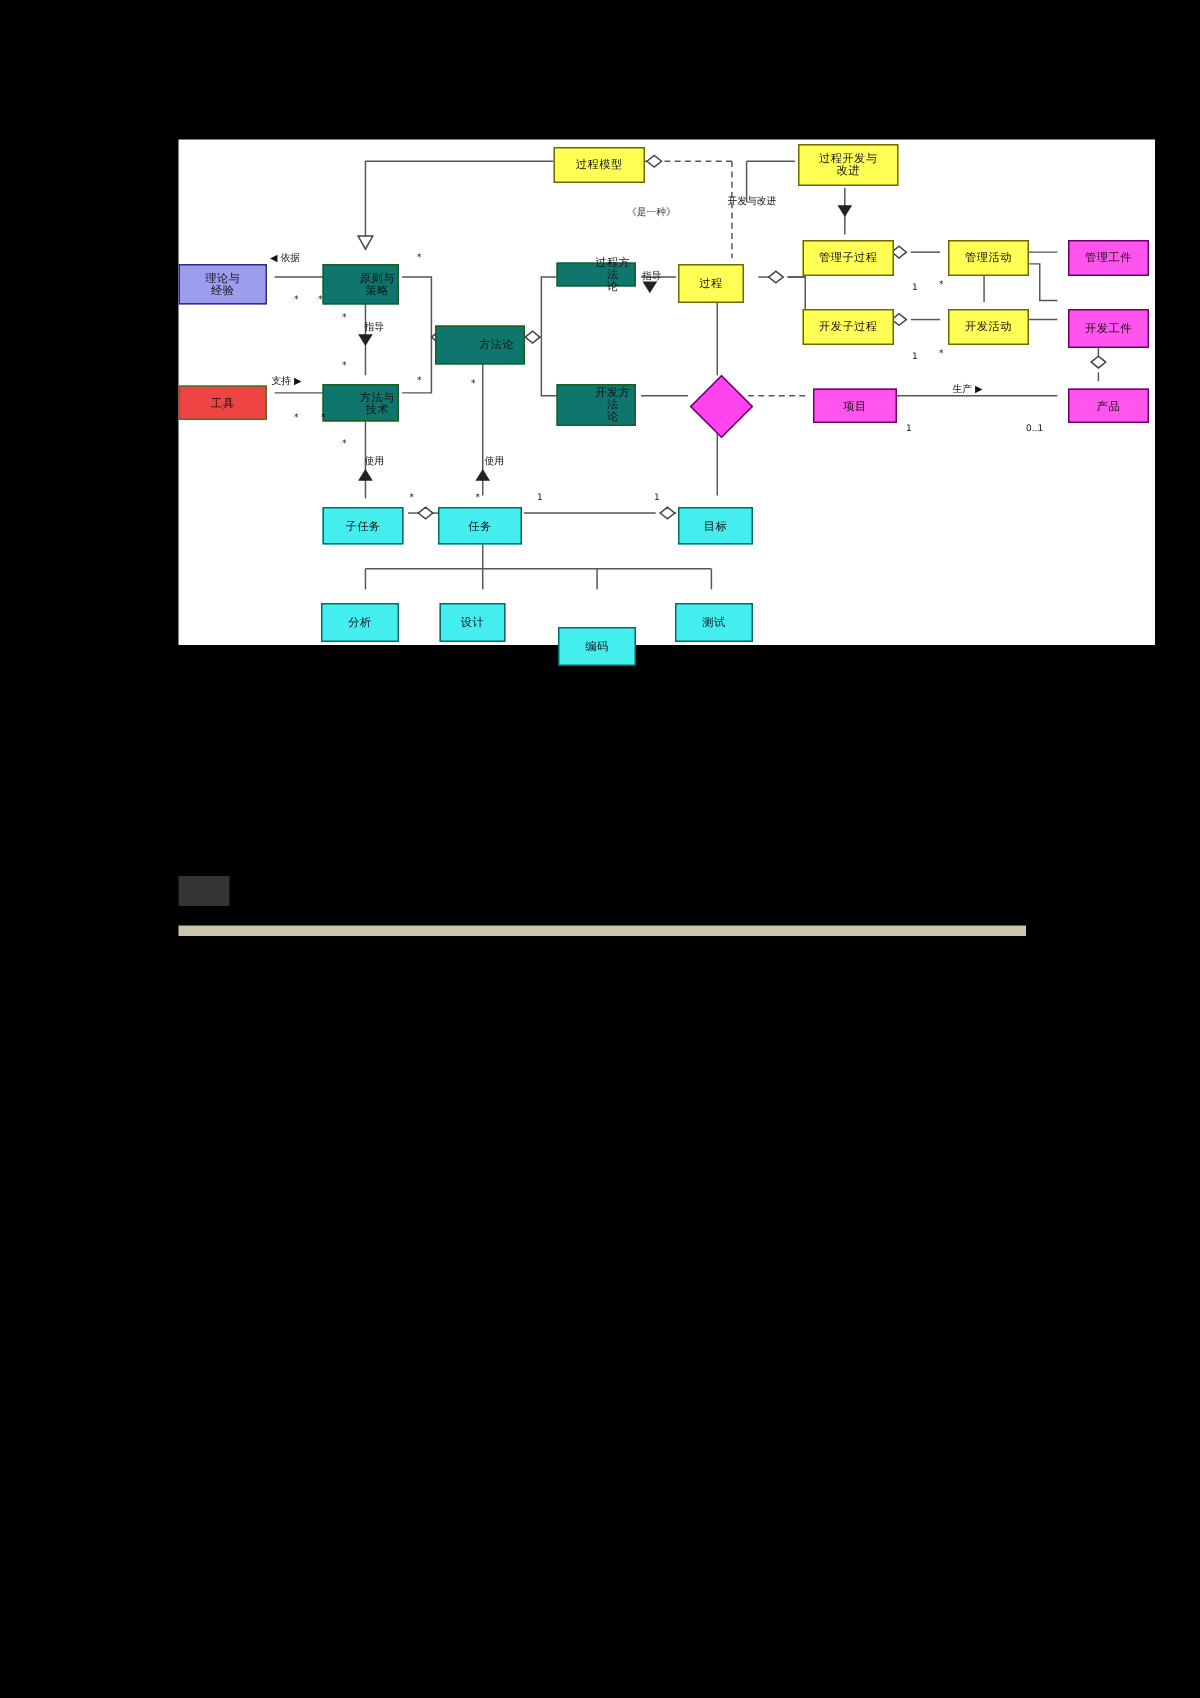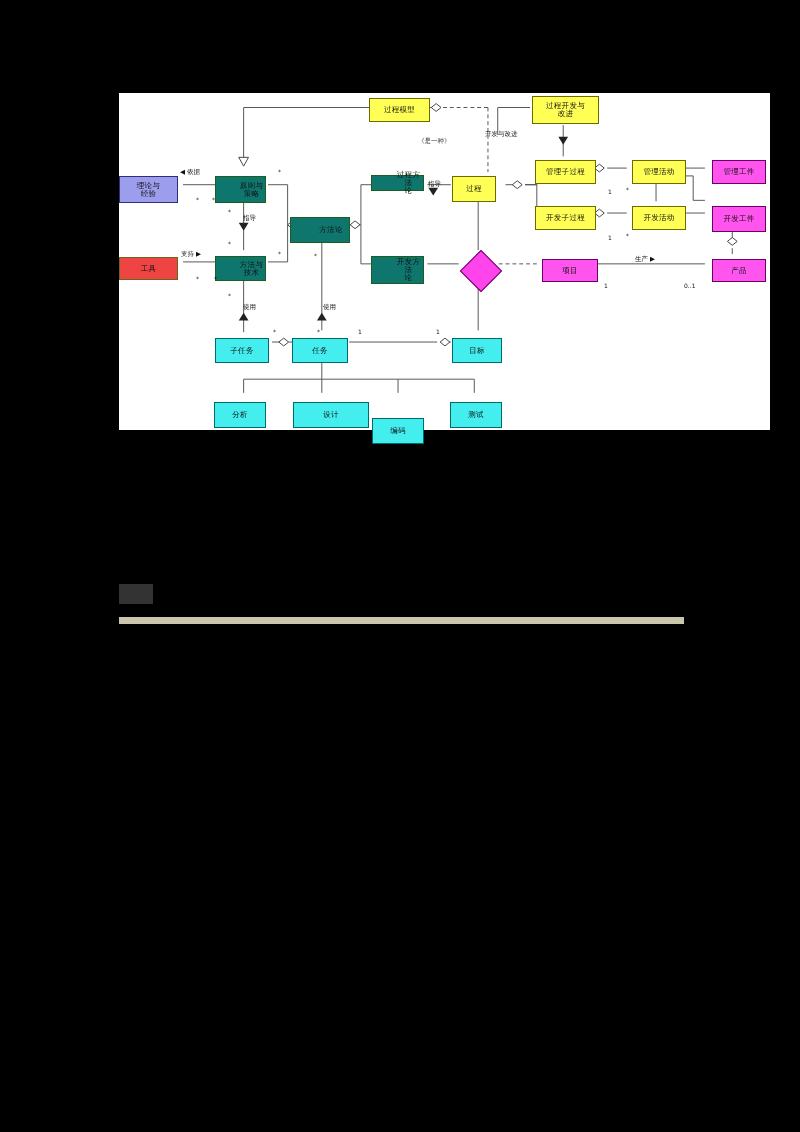--- a/index.html
+++ b/index.html
@@ -284,21 +284,21 @@
 </div>
 
 <div class="node n-cyan" style="left:452px;top:338px;width:50px;height:25px;">
   <span style="white-space:pre-line;">目标</span>
 </div>
 
 <div class="node n-cyan" style="left:214px;top:402px;width:52px;height:26px;">
   <span style="white-space:pre-line;">分析</span>
 </div>
 
-<div class="node n-cyan" style="left:293px;top:402px;width:76px;height:26px;align-items:center;">
+<div class="node n-cyan" style="left:293px;top:402px;width:44px;height:26px;align-items:center;">
   <span style="white-space:pre-line;">设计</span>
 </div>
 
 <div class="node n-cyan" style="left:372px;top:402px;width:52px;height:26px;margin-top:16px;">
   <span style="white-space:pre-line;">编码</span>
 </div>
 
 <div class="node n-cyan" style="left:450px;top:402px;width:52px;height:26px;">
   <span style="white-space:pre-line;">测试</span>
 </div>

